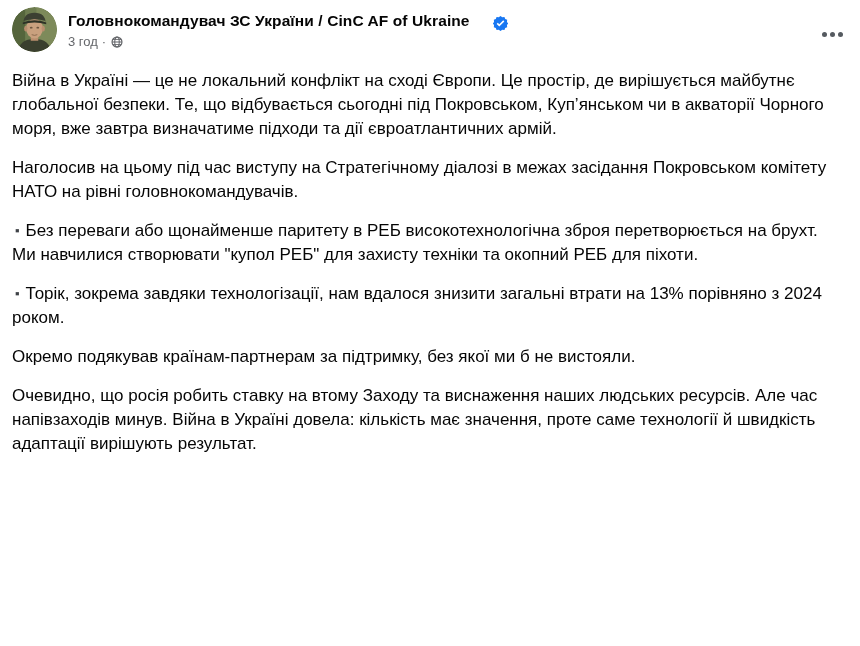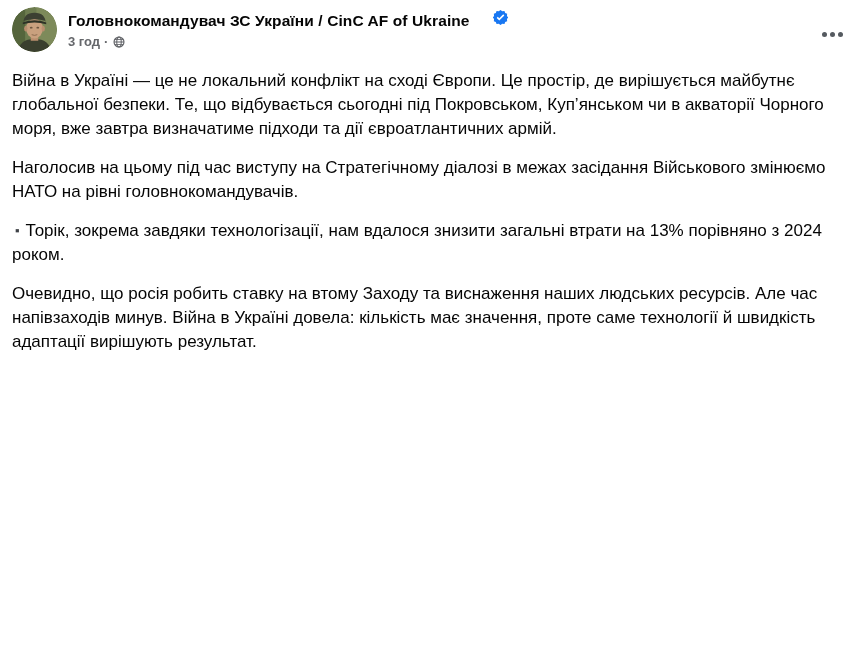--- a/index.html
+++ b/index.html
@@ -17,31 +17,31 @@
     padding: 7px 16px 0 12px;
     position: relative;
   }
   .avatar-wrap {
     width: 45px; height: 45px; border-radius: 50%;
     overflow: hidden; flex: 0 0 45px;
     cursor: pointer;
   }
   .avatar-wrap svg { display: block; width: 100%; height: 100%; }
   .header-info { margin-left: 11px; padding-top: 3px; }
-  .name-row { display: flex; align-items: flex-start; gap: 23px; }
+  .name-row { display: flex; align-items: flex-end; gap: 23px; }
   .page-name {
     font-size: 15.5px; font-weight: 700; color: #050505;
     line-height: 21px; text-decoration: none; cursor: pointer;
     letter-spacing: 0.1px;
   }
   .verified { width: 15px; height: 15px; display: inline-block; }
   .meta-row {
     display: flex; align-items: center; gap: 4px;
     margin-top: 2px;
-    font-size: 13px; color: #65676b; line-height: 17px; font-weight: bold;
+    font-size: 13px; color: #65676b; line-height: 17px;
   }
   .meta-row .timestamp { cursor: pointer; }
   .globe { width: 12px; height: 12px; display: inline-block; margin-left: 1px; }
 
   .more-btn {
     position: absolute; right: 10px; top: 20px;
     width: 36px; height: 28px;
     background: transparent; border: none; border-radius: 6px;
     display: flex; align-items: center; justify-content: center;
     cursor: pointer;
@@ -126,18 +126,20 @@
       <span class="dots">
           <i></i>
           <i></i>
           <i></i>
         </span>
     </button>
   </div>
 
   <div class="post-body">
     <p><span>Війна в Україні — це не локальний конфлікт на сході Європи. Це простір, де вирішується майбутнє глобальної безпеки. Те, що відбувається сьогодні під Покровськом, Куп’янськом чи в акваторії Чорного моря, вже завтра визначатиме підходи та дії євроатлантичних армій.</span></p>
-    <p><span>Наголосив на цьому під час виступу на Стратегічному діалозі в межах засідання Військового змінюємо НАТО на рівні головнокомандувачів.</span></p>
+    <p><span>Наголосив на цьому під час виступу на Стратегічному діалозі в межах засідання Покровськом комітету НАТО на рівні головнокомандувачів.</span></p>
+    <p><span class="bullet-marker">▪</span><span>Без переваги або щонайменше паритету в РЕБ високотехнологічна зброя перетворюється на брухт. Ми навчилися створювати "купол РЕБ" для захисту техніки та окопний РЕБ для піхоти.</span></p>
     <p><span class="bullet-marker">▪</span><span>Торік, зокрема завдяки технологізації, нам вдалося знизити загальні втрати на 13% порівняно з 2024 роком.</span></p>
+    <p><span>Окремо подякував країнам-партнерам за підтримку, без якої ми б не вистояли.</span></p>
     <p><span>Очевидно, що росія робить ставку на втому Заходу та виснаження наших людських ресурсів. Але час напівзаходів минув. Війна в Україні довела: кількість має значення, проте саме технології й швидкість адаптації вирішують результат.</span></p>
   </div>
 
 </div>
 
 </body></html>

